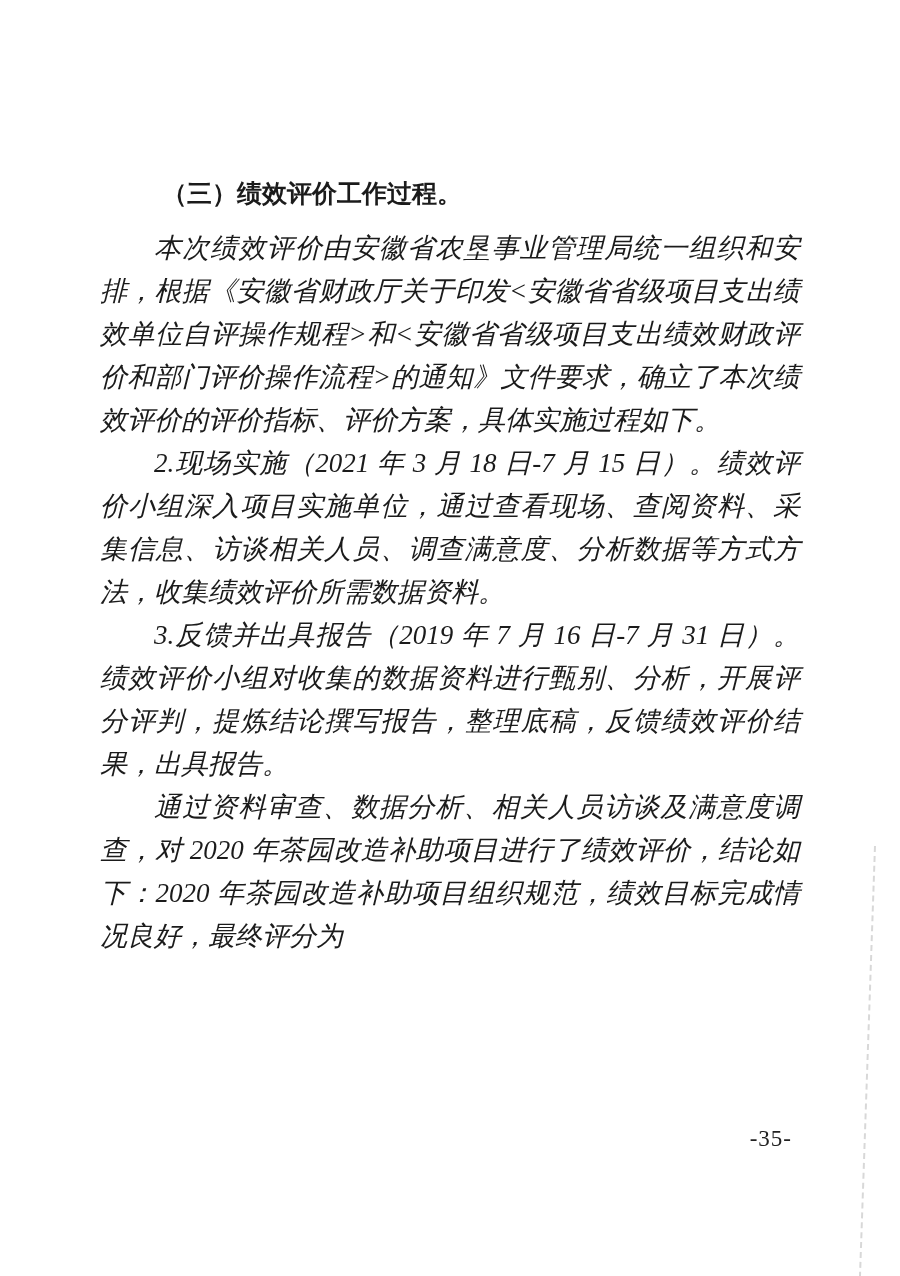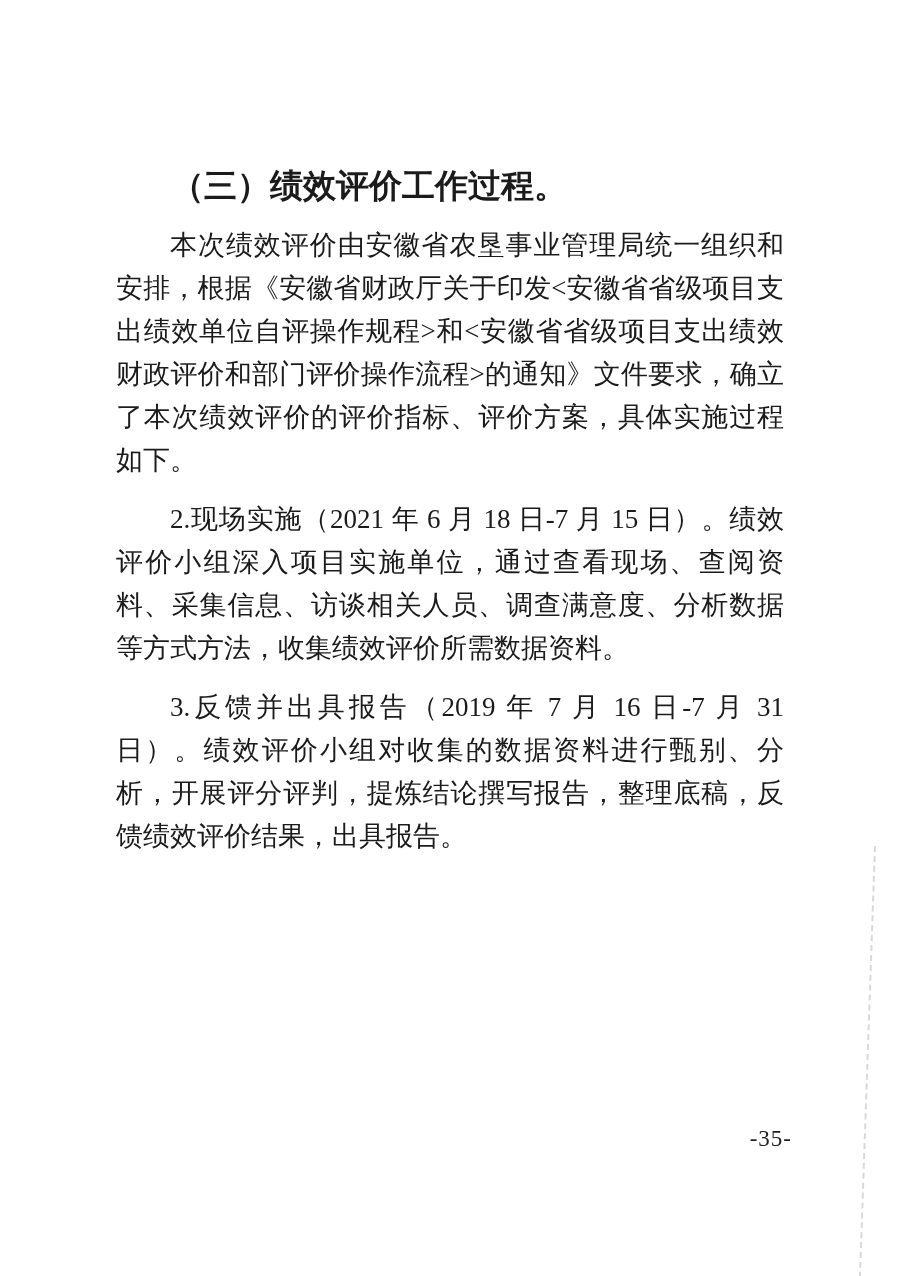--- a/index.html
+++ b/index.html
@@ -19,34 +19,35 @@
   .content {
     position: absolute;
     left: 100px;
     top: 160px;
     width: 700px;
     font-size: 27px;
     line-height: 43px;
     text-align: justify;
   }
   .heading {
-    margin: 5px;
-    font-size: 33px;
+    margin: 12px;
+    font-size: 25px;
     line-height: 43px;
     font-weight: 700;
     text-indent: 2em;
     text-align: left;
   }
   .heading-sans {
     font-family: "Liberation Sans", sans-serif;
     letter-spacing: 1px;
   }
   .para {
-    margin: 16px;
+    margin: 0;
     text-indent: 2em;
+    font-style: italic;
   }
   .page-number {
     position: absolute;
     top: 1126px;
     right: 108px;
     font-size: 23px;
     letter-spacing: 1px;
     color: #222222;
     margin-left: 8px;
   }
@@ -62,20 +63,21 @@
     opacity: 0.75;
   }
 </style>
 </head>
 <body>
 
 <div class="page">
   <div class="content">
     <h2 class="heading">（三）绩效评价工作过程。</h2>
     <p class="para">本次绩效评价由安徽省农垦事业管理局统一组织和安排，根据《安徽省财政厅关于印发&lt;安徽省省级项目支出绩效单位自评操作规程&gt;和&lt;安徽省省级项目支出绩效财政评价和部门评价操作流程&gt;的通知》文件要求，确立了本次绩效评价的评价指标、评价方案，具体实施过程如下。</p>
-    <p class="para">2.现场实施（2021 年 6 月 18 日-7 月 15 日）。绩效评价小组深入项目实施单位，通过查看现场、查阅资料、采集信息、访谈相关人员、调查满意度、分析数据等方式方法，收集绩效评价所需数据资料。</p>
+    <p class="para">2.现场实施（2021 年 3 月 18 日-7 月 15 日）。绩效评价小组深入项目实施单位，通过查看现场、查阅资料、采集信息、访谈相关人员、调查满意度、分析数据等方式方法，收集绩效评价所需数据资料。</p>
     <p class="para">3.反馈并出具报告（2019 年 7 月 16 日-7 月 31 日）。绩效评价小组对收集的数据资料进行甄别、分析，开展评分评判，提炼结论撰写报告，整理底稿，反馈绩效评价结果，出具报告。</p>
+    <p class="para">通过资料审查、数据分析、相关人员访谈及满意度调查，对 2020 年茶园改造补助项目进行了绩效评价，结论如下：2020 年茶园改造补助项目组织规范，绩效目标完成情况良好，最终评分为</p>
   </div>
 
   <div class="page-number">-35-</div>
 
   <div class="scan-line"></div>
 </div>
 
 </body></html>

